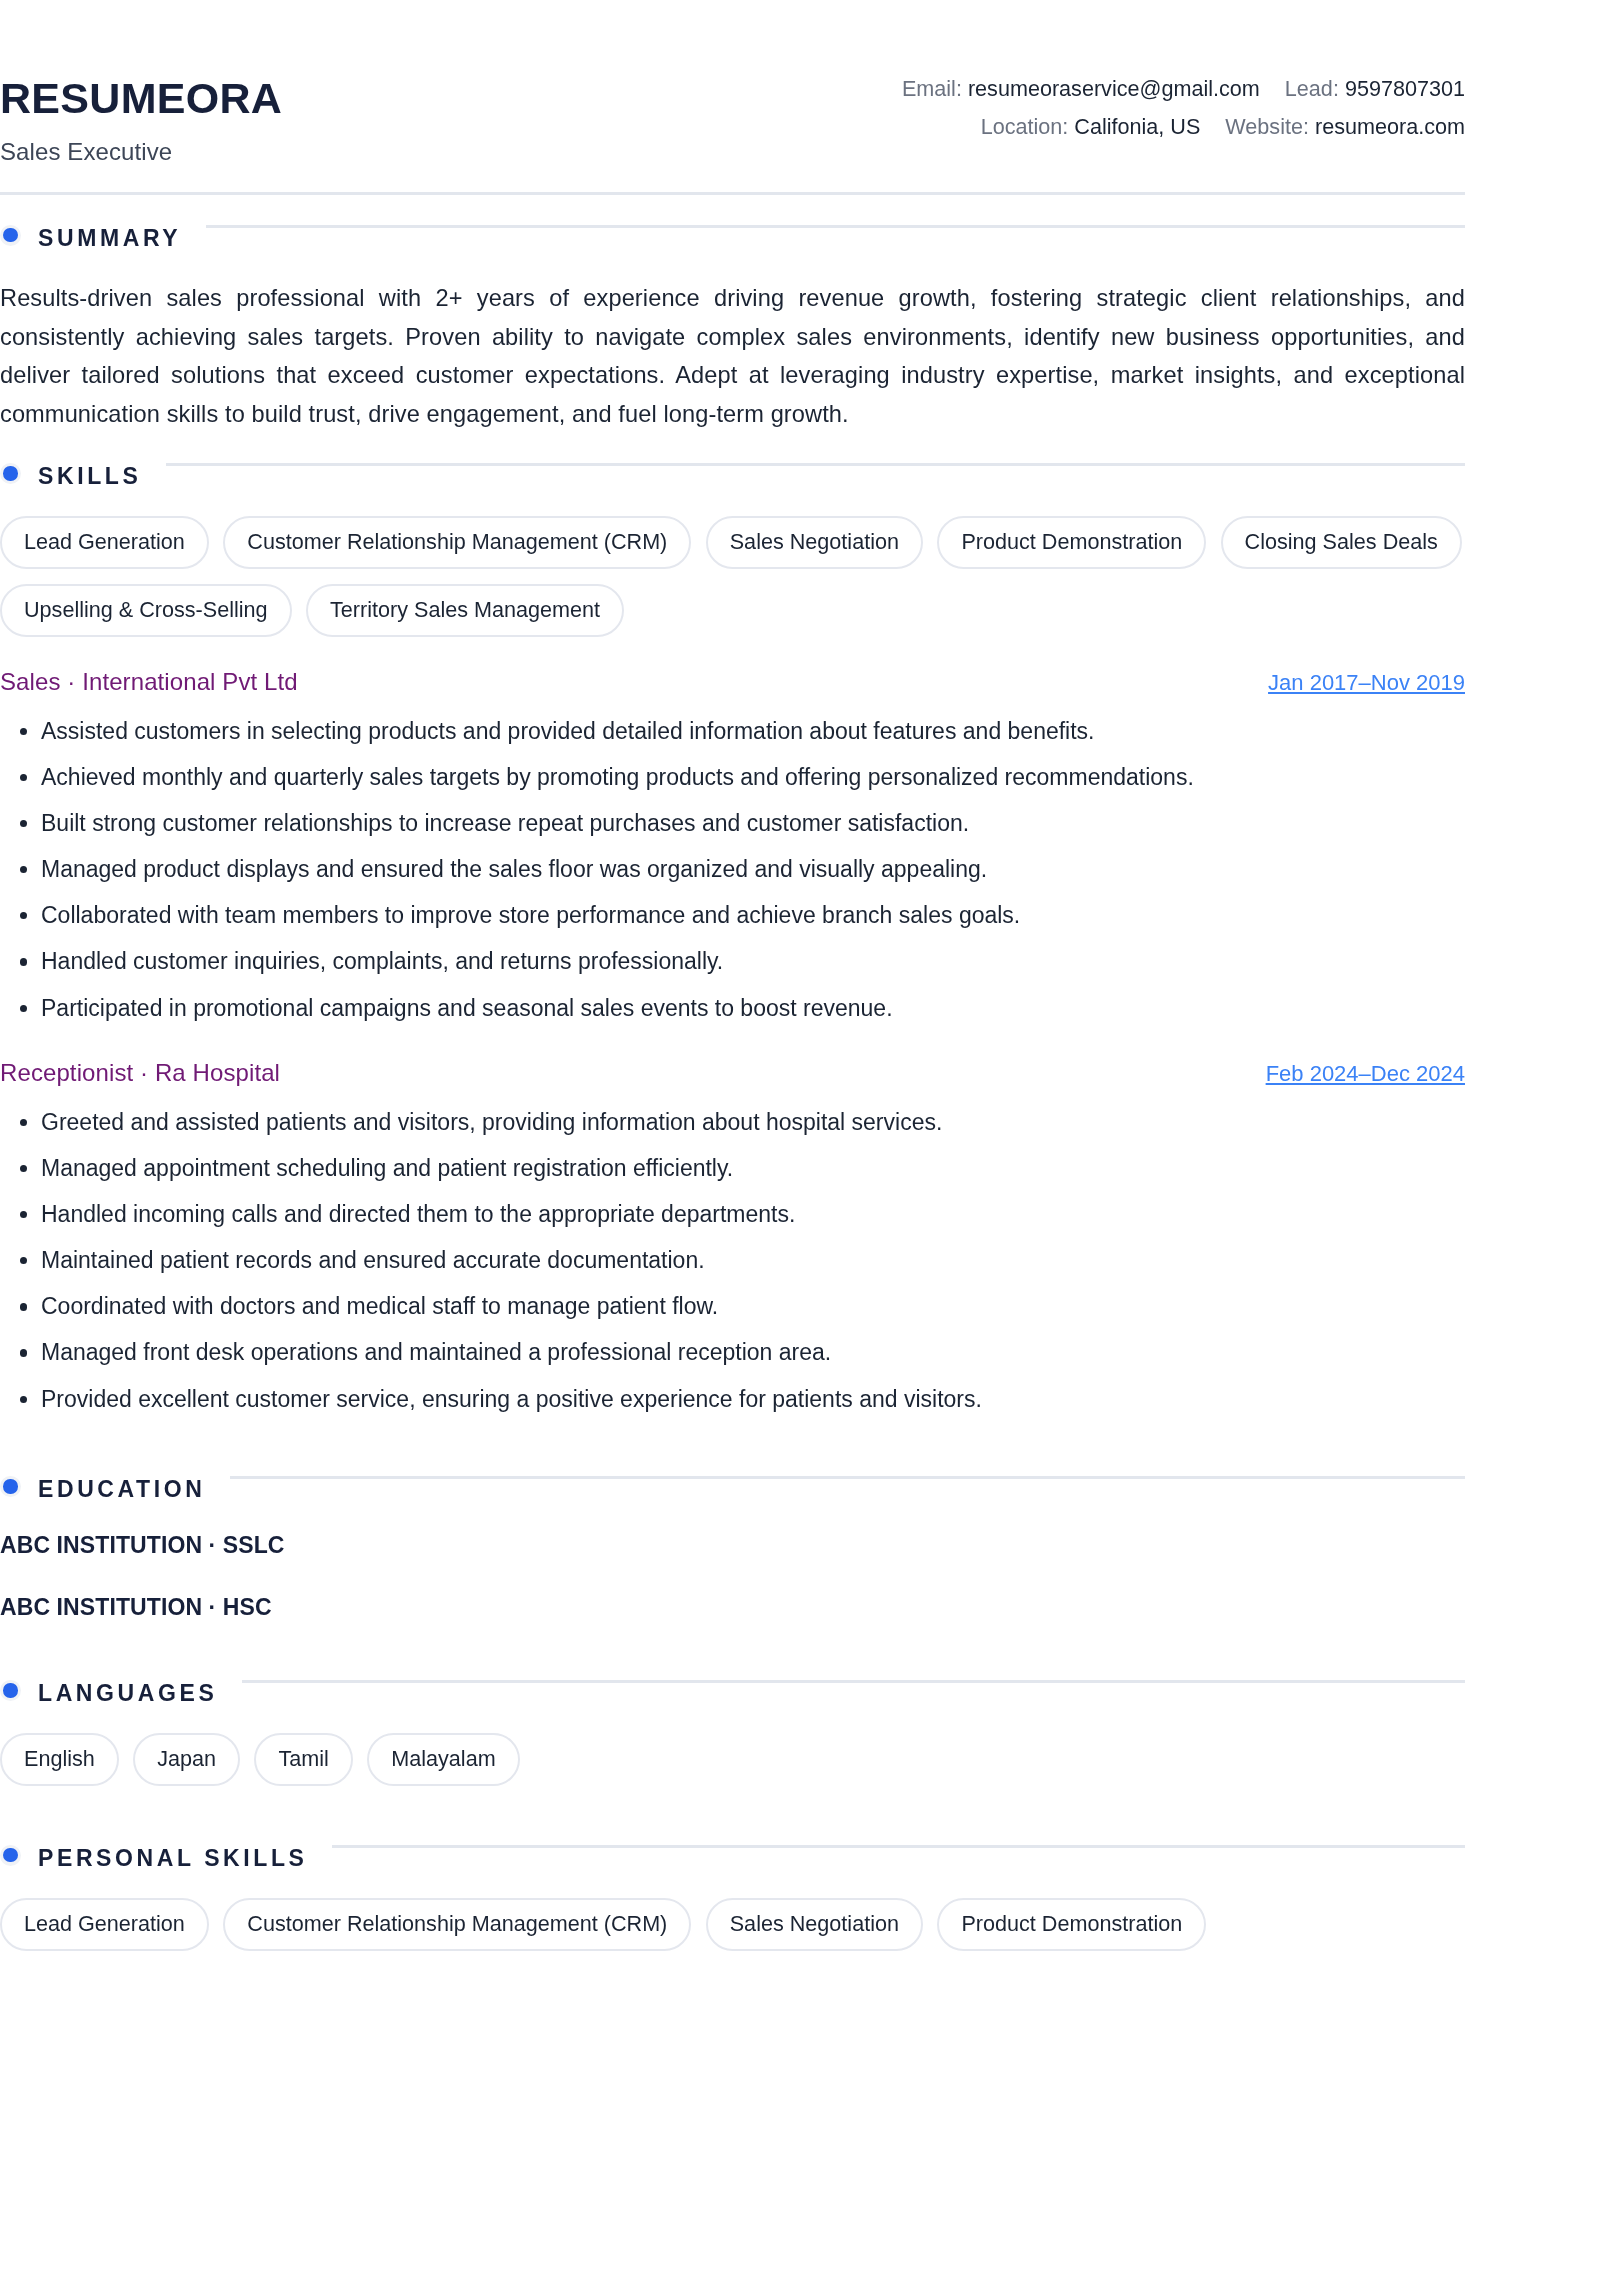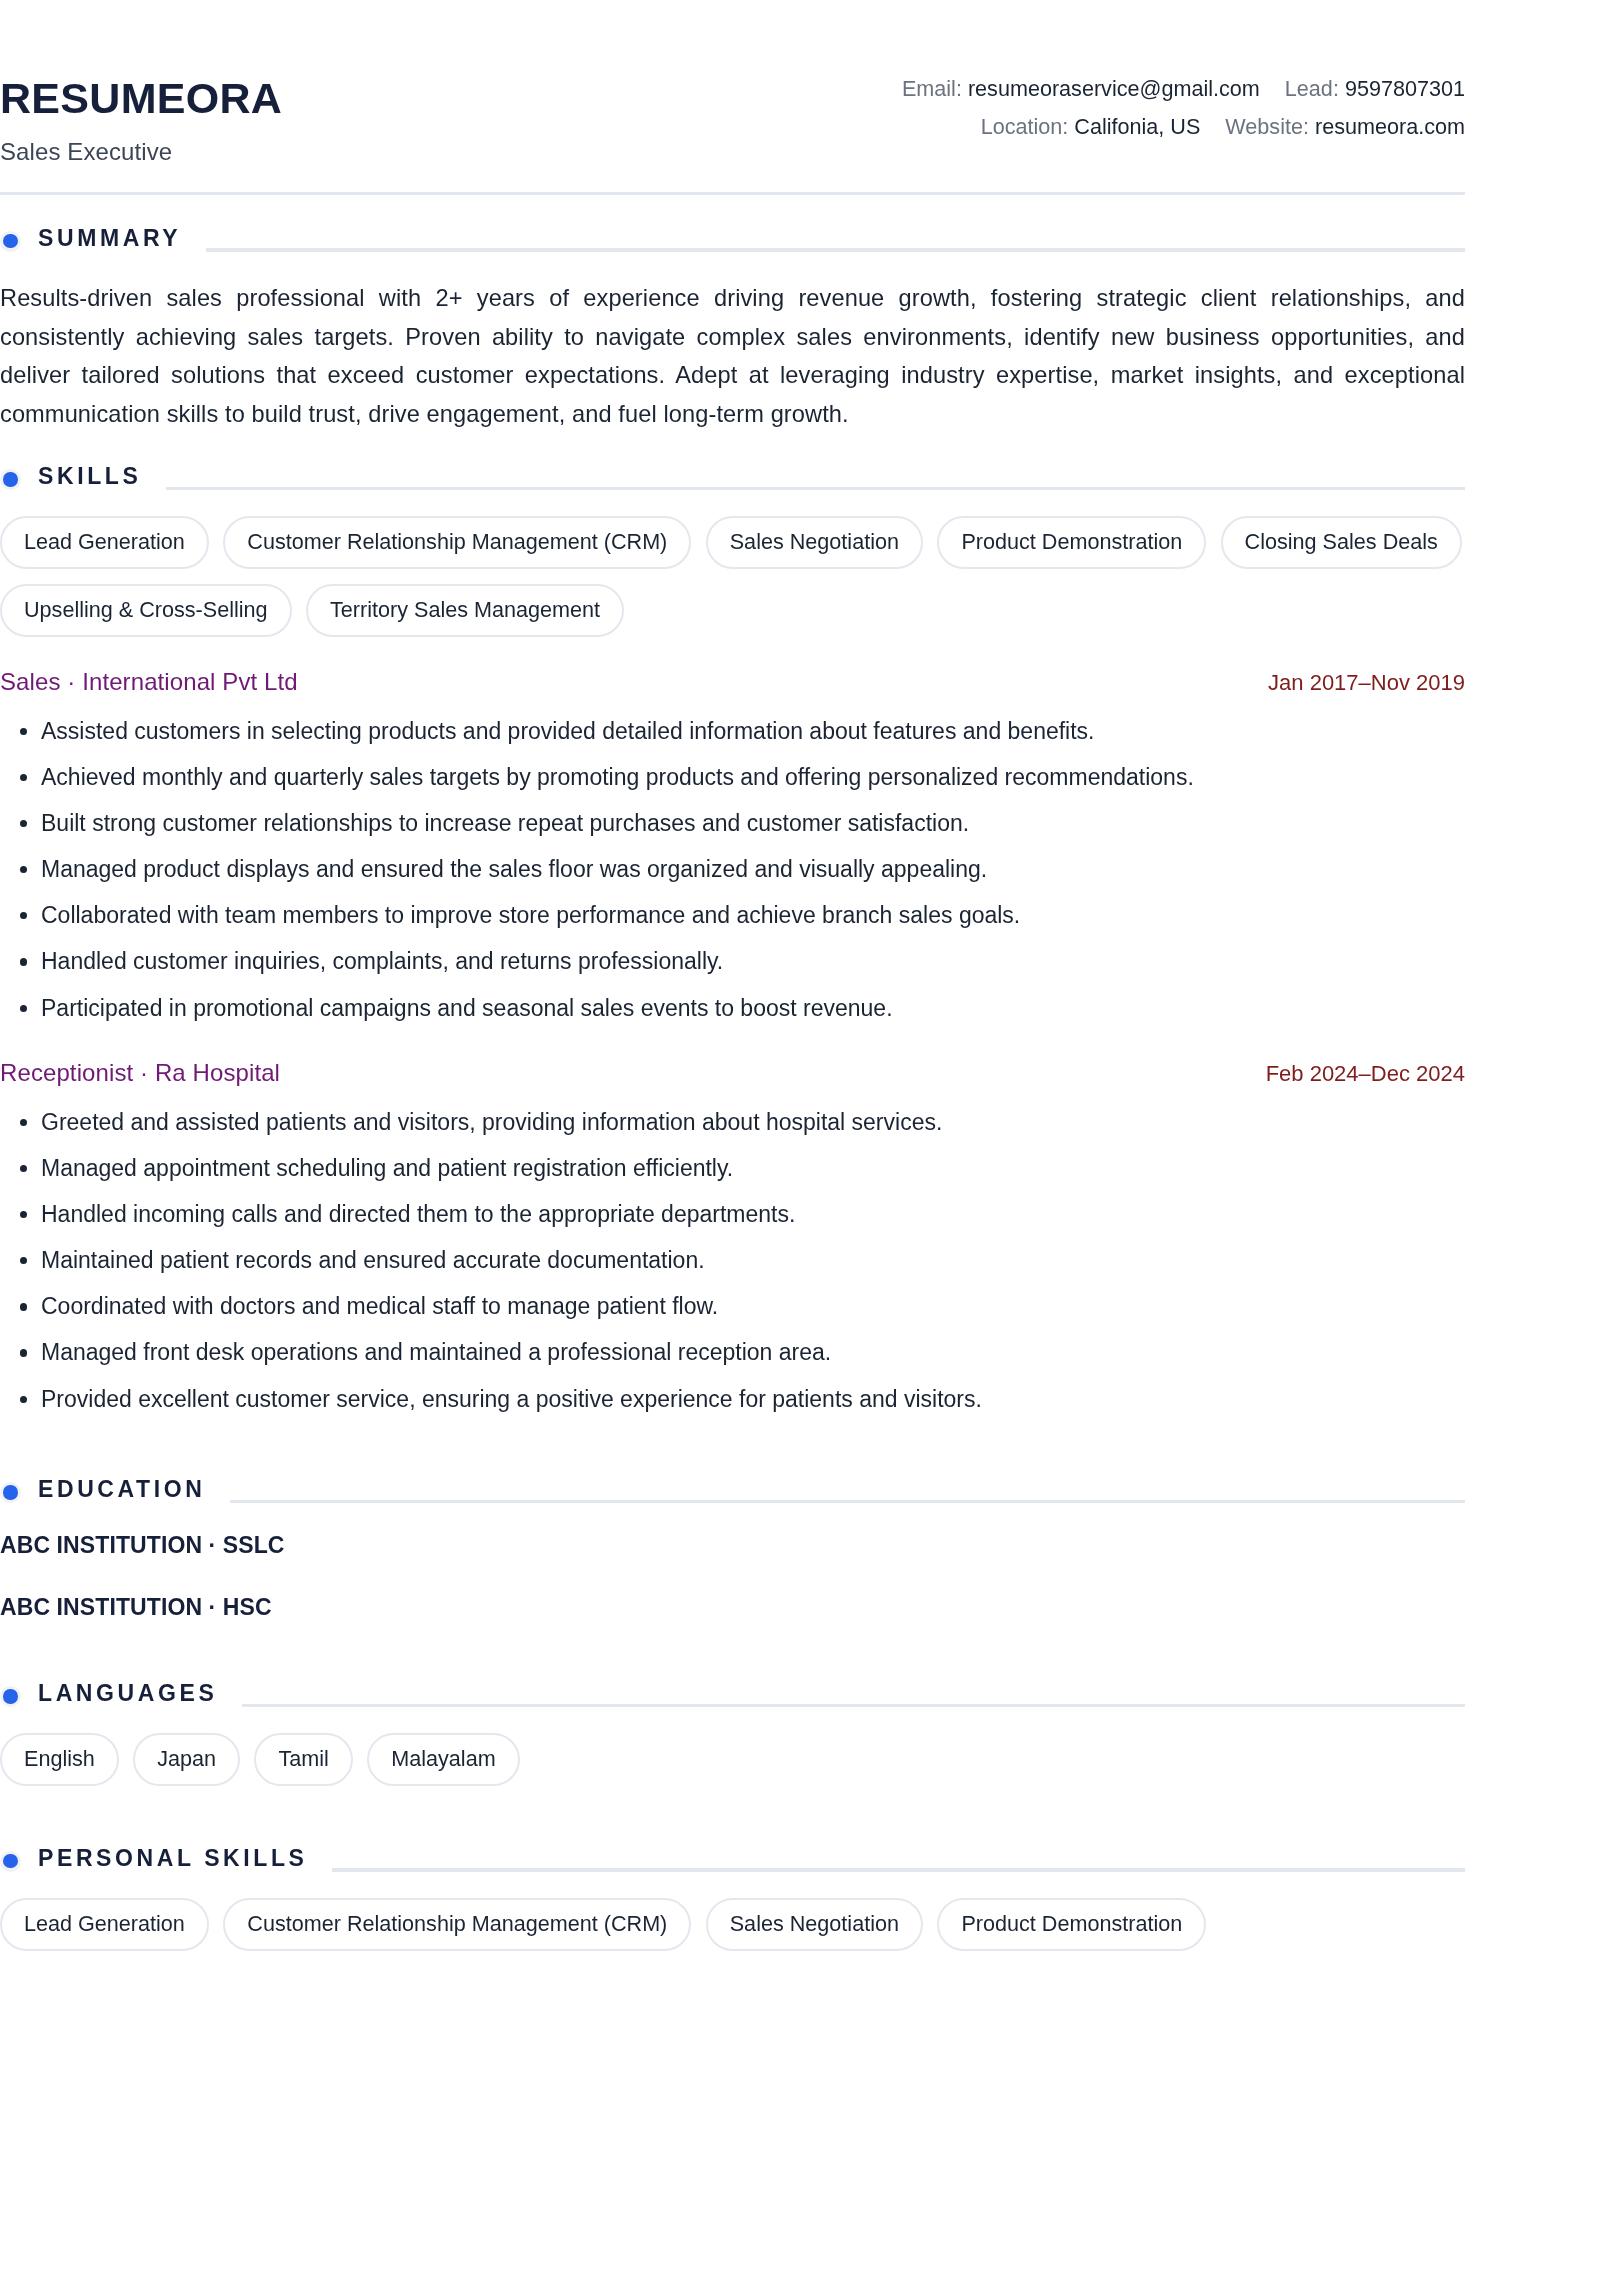--- a/index.html
+++ b/index.html
@@ -83,21 +83,21 @@
     background: #e2e6ed;
     width: 1465px;
     margin: 0 auto 0 auto;
   }
 
   
   .section { margin-top: 0; }
 
   .section-head {
     display: flex;
-    align-items: flex-end;
+    align-items: flex-start;
     gap: 17px;
     padding: 30px 0 0 0;
   }
 
   .section-dot {
     position: relative;
     width: 21px;
     height: 21px;
     flex: 0 0 auto;
     border-radius: 50%;
@@ -172,22 +172,23 @@
 
   .job-title {
     font-size: 24px;
     font-weight: 400;
     color: #701a75;
     letter-spacing: 0.1px;
   }
 
   .job-dates {
     font-size: 22px;
-    color: #7f1d1d;
+    color: #3b82f6;
     white-space: nowrap;
+    text-decoration: underline;
   }
 
   .bullets {
     margin-top: 17px;
     list-style: none;
   }
 
   .bullets li {
     position: relative;
     padding-left: 41px;

